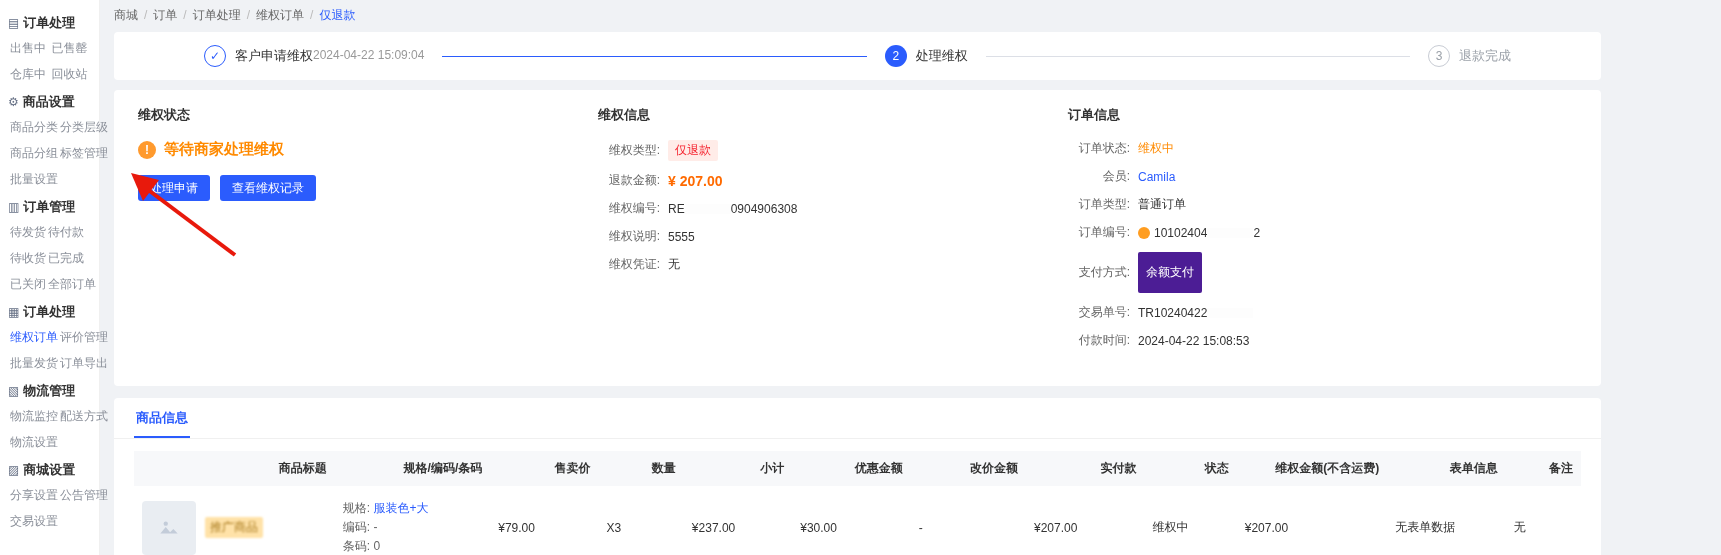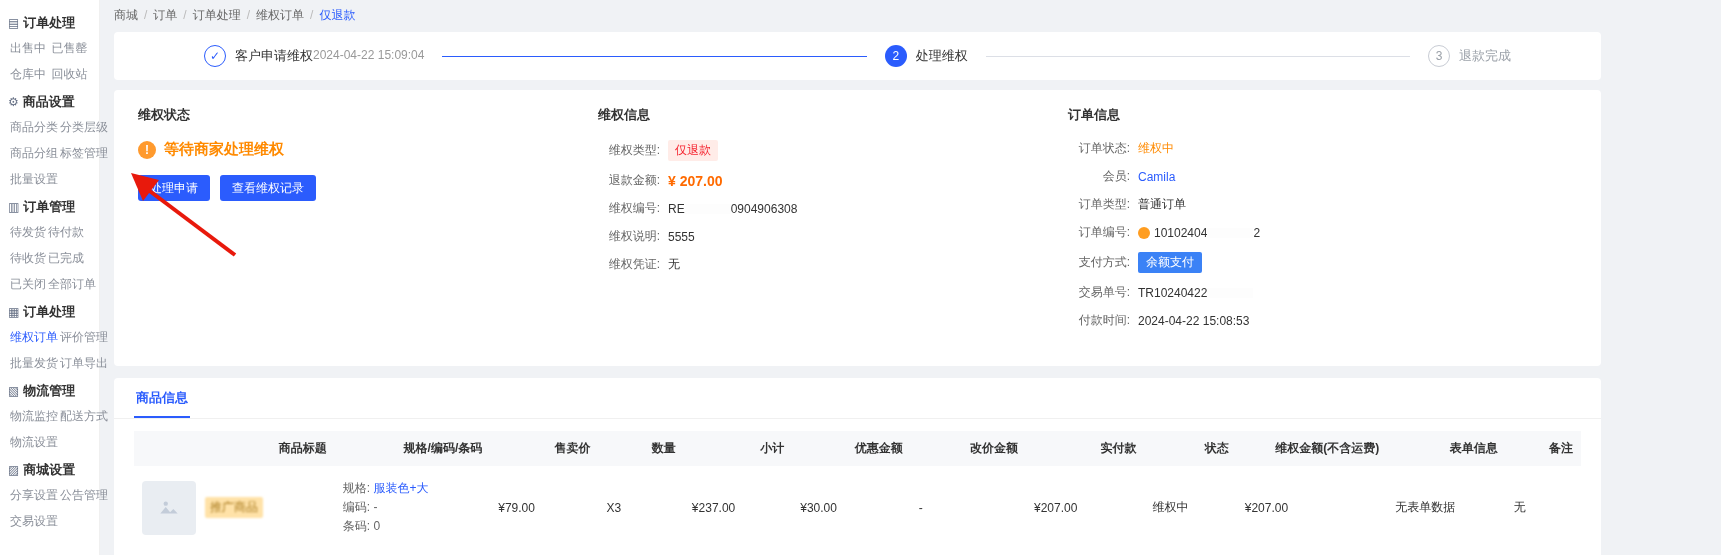--- a/index.html
+++ b/index.html
@@ -54,21 +54,21 @@
   .btn-row{display:flex;gap:10px;margin-top:16px;}
   .btn{background:#2b5cfd;color:#fff;border:none;border-radius:3px;height:26px;padding:0 12px;font-size:12px;cursor:pointer;font-family:inherit;}
   .info-row{display:flex;align-items:center;margin-bottom:11px;font-size:12px;}
   .info-label{width:62px;text-align:right;margin-right:8px;color:#666;flex:none;}
   .info-value{display:flex;align-items:center;color:#333;}
   .val{color:#333;}
   .val.badge-red{background:#ffece8;color:#f5222d;padding:2px 7px;border-radius:2px;}
   .val.amount{color:#ff6a00;font-weight:bold;font-size:14px;}
   .val.link{color:#2b5cfd;cursor:pointer;}
   .val.orange{color:#ff8a00;}
-  .val.badge-orange{background:#3b82f6;color:#fff;padding:2px 8px;border-radius:2px;}
+  .val.badge-orange{background:#4c1d95;color:#fff;padding:12px 8px;border-radius:2px;}
   .redact-gap{display:inline-block;width:46px;height:10px;background:#fdfdfd;}
   .order-dot{width:12px;height:12px;border-radius:50%;background:#ff9d20;color:#fff;font-size:9px;display:inline-flex;align-items:center;justify-content:center;margin-right:4px;flex:none;}
   
   .product-card{margin-top:12px;padding-bottom:14px;min-height:270px;box-sizing:border-box;}
   .tab-bar{padding:0 20px;border-bottom:1px solid #f0f0f0;}
   .tab{display:inline-block;padding:11px 2px 9px;font-size:13px;font-weight:bold;color:#2b5cfd;border-bottom:2px solid #2b5cfd;cursor:pointer;}
   table.goods{width:calc(100% - 40px);margin:12px 20px 0;border-collapse:collapse;table-layout:fixed;font-size:12px;}
   table.goods th{background:#f7f8fa;text-align:right;padding:9px 8px;color:#333;font-weight:bold;white-space:nowrap;overflow:hidden;}
   table.goods td{padding:12px 8px;vertical-align:middle;color:#333;overflow:hidden;}
   .title-cell{display:flex;align-items:center;gap:9px;}

